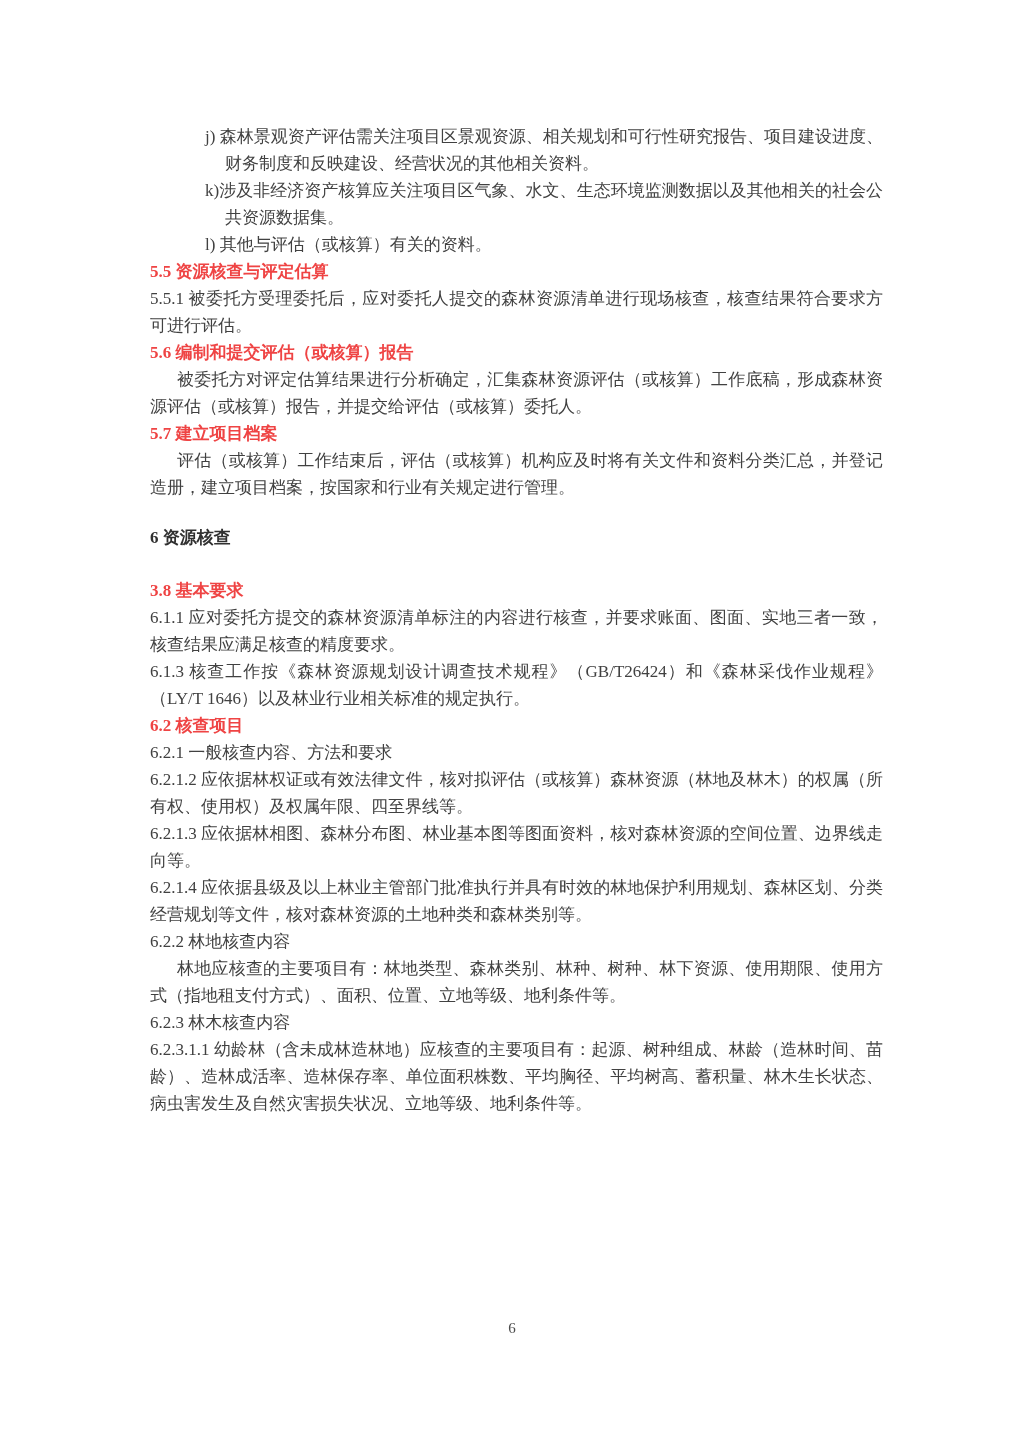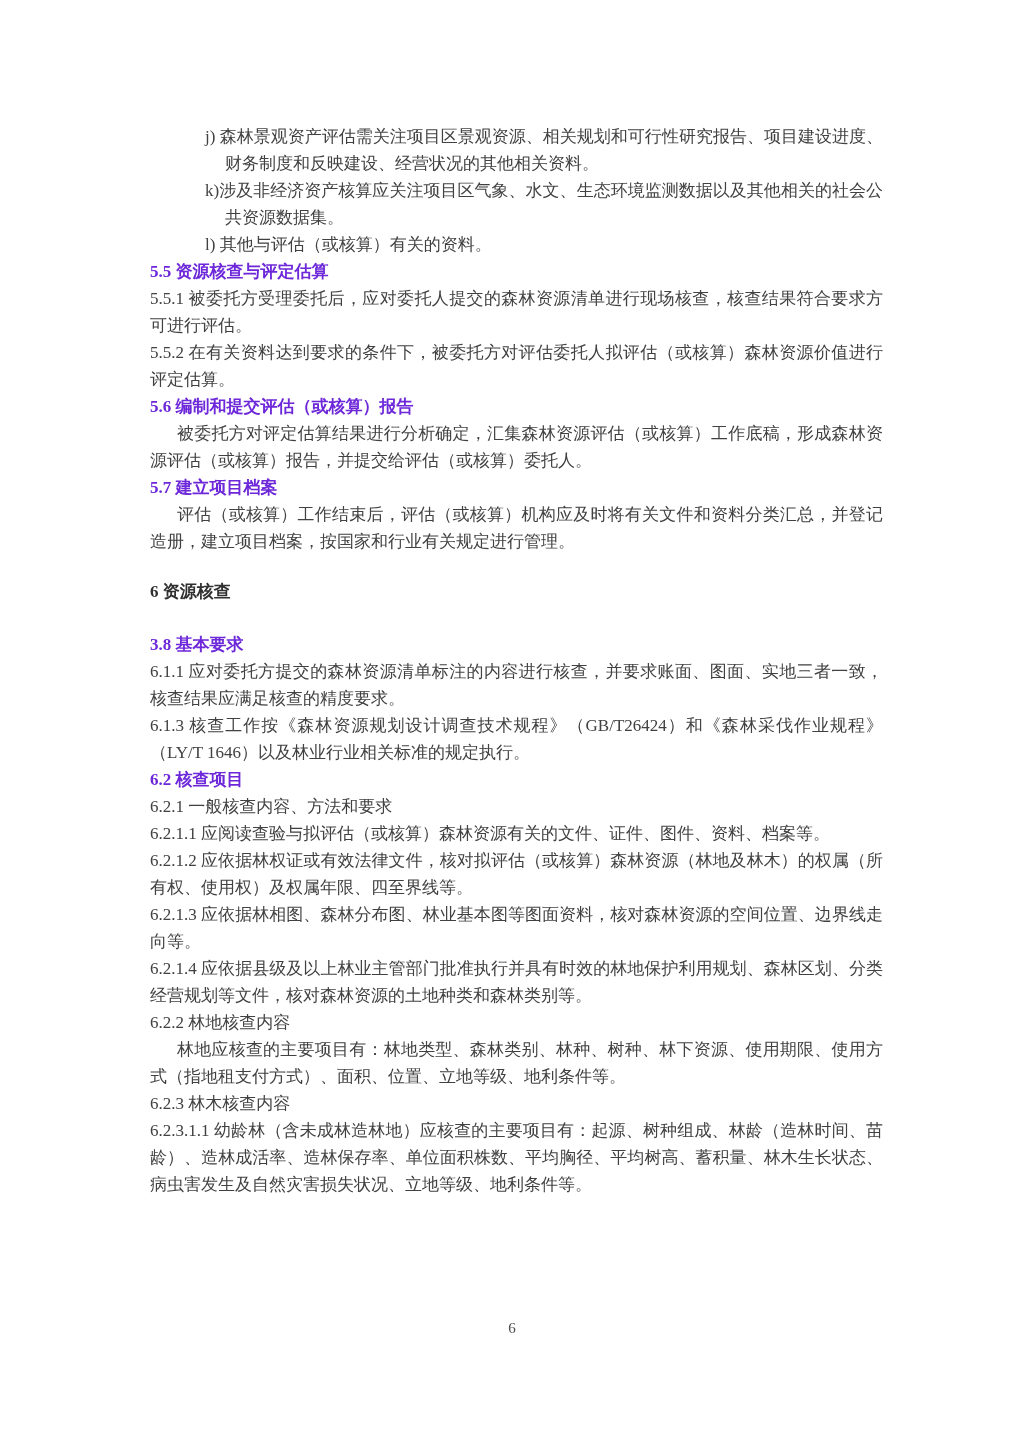--- a/index.html
+++ b/index.html
@@ -16,21 +16,21 @@
     position: absolute;
     left: 150px;
     top: 123px;
     width: 733px;
     font-size: 17px;
     line-height: 27px;
     text-align: justify;
     filter: blur(0.35px);
   }
   .blk { margin: 0; }
-  .blk.heading { font-weight: bold; color: #6d28d9; }
+  .blk.heading { font-weight: bold; color: #ef4444; }
   .blk.chapter { font-weight: bold; color: #303030; margin-top: 23px; margin-bottom: 26px; }
   .blk.list-item { padding-left: 75px; text-indent: -20px; }
   .blk.para-indent { text-indent: 27px; }
   .page-footer {
     position: absolute;
     left: 0;
     top: 1320px;
     width: 100%;
     text-align: center;
     font-size: 15px;
@@ -41,32 +41,30 @@
 </head>
 <body>
 
 <div class="page">
   <main class="content">
       <p class="blk list-item">j) 森林景观资产评估需关注项目区景观资源、相关规划和可行性研究报告、项目建设进度、财务制度和反映建设、经营状况的其他相关资料。</p>
       <p class="blk list-item">k)涉及非经济资产核算应关注项目区气象、水文、生态环境监测数据以及其他相关的社会公共资源数据集。</p>
       <p class="blk list-item">l) 其他与评估（或核算）有关的资料。</p>
       <p class="blk heading">5.5 资源核查与评定估算</p>
       <p class="blk para">5.5.1 被委托方受理委托后，应对委托人提交的森林资源清单进行现场核查，核查结果符合要求方可进行评估。</p>
-      <p class="blk para">5.5.2 在有关资料达到要求的条件下，被委托方对评估委托人拟评估（或核算）森林资源价值进行评定估算。</p>
       <p class="blk heading">5.6 编制和提交评估（或核算）报告</p>
       <p class="blk para-indent">被委托方对评定估算结果进行分析确定，汇集森林资源评估（或核算）工作底稿，形成森林资源评估（或核算）报告，并提交给评估（或核算）委托人。</p>
       <p class="blk heading">5.7 建立项目档案</p>
       <p class="blk para-indent">评估（或核算）工作结束后，评估（或核算）机构应及时将有关文件和资料分类汇总，并登记造册，建立项目档案，按国家和行业有关规定进行管理。</p>
       <p class="blk chapter">6 资源核查</p>
       <p class="blk heading">3.8 基本要求</p>
       <p class="blk para">6.1.1 应对委托方提交的森林资源清单标注的内容进行核查，并要求账面、图面、实地三者一致，核查结果应满足核查的精度要求。</p>
       <p class="blk para">6.1.3 核查工作按《森林资源规划设计调查技术规程》（GB/T26424）和《森林采伐作业规程》（LY/T 1646）以及林业行业相关标准的规定执行。</p>
       <p class="blk heading">6.2 核查项目</p>
       <p class="blk para">6.2.1 一般核查内容、方法和要求</p>
-      <p class="blk para">6.2.1.1 应阅读查验与拟评估（或核算）森林资源有关的文件、证件、图件、资料、档案等。</p>
       <p class="blk para">6.2.1.2 应依据林权证或有效法律文件，核对拟评估（或核算）森林资源（林地及林木）的权属（所有权、使用权）及权属年限、四至界线等。</p>
       <p class="blk para">6.2.1.3 应依据林相图、森林分布图、林业基本图等图面资料，核对森林资源的空间位置、边界线走向等。</p>
       <p class="blk para">6.2.1.4 应依据县级及以上林业主管部门批准执行并具有时效的林地保护利用规划、森林区划、分类经营规划等文件，核对森林资源的土地种类和森林类别等。</p>
       <p class="blk para">6.2.2 林地核查内容</p>
       <p class="blk para-indent">林地应核查的主要项目有：林地类型、森林类别、林种、树种、林下资源、使用期限、使用方式（指地租支付方式）、面积、位置、立地等级、地利条件等。</p>
       <p class="blk para">6.2.3 林木核查内容</p>
       <p class="blk para">6.2.3.1.1 幼龄林（含未成林造林地）应核查的主要项目有：起源、树种组成、林龄（造林时间、苗龄）、造林成活率、造林保存率、单位面积株数、平均胸径、平均树高、蓄积量、林木生长状态、病虫害发生及自然灾害损失状况、立地等级、地利条件等。</p>
     </main>
   <div class="page-footer">
     <span>6</span>

